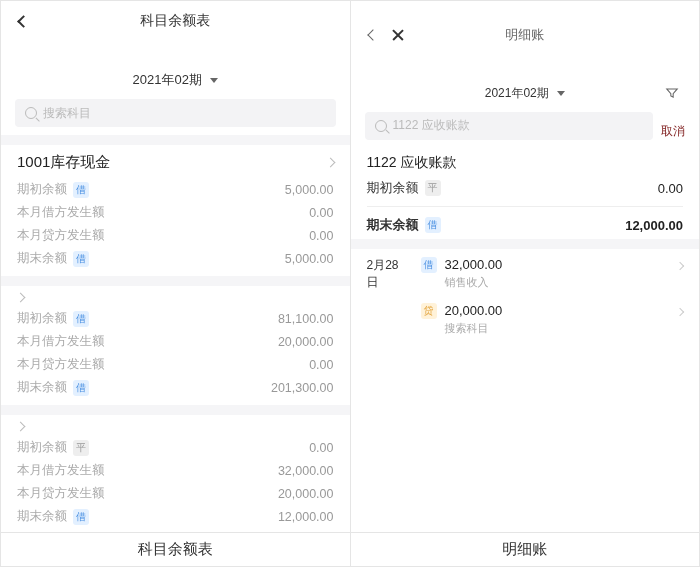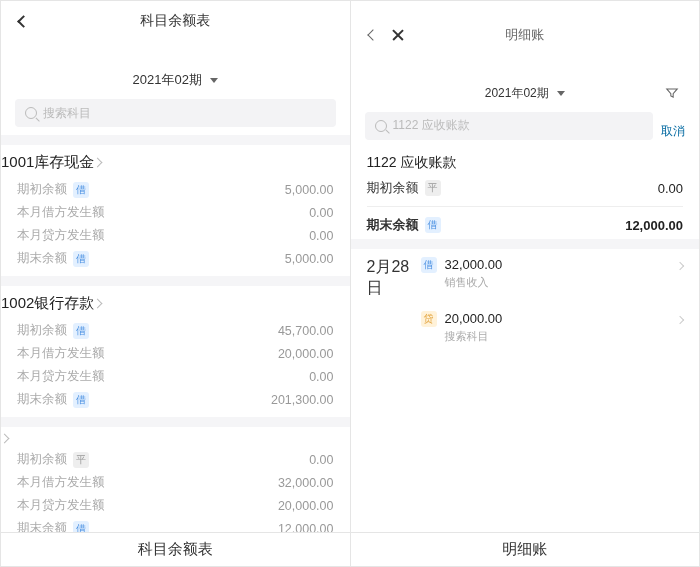--- a/index.html
+++ b/index.html
@@ -63,30 +63,30 @@
     }
     .filter-icon svg { display:block; }
     .search-wrap { padding: 4px 14px 8px; display:flex; align-items:center; gap:8px; }
     .search-box {
       flex:1; display:flex; align-items:center; gap:6px;
       background:#f3f3f5; border-radius:4px; height:28px; padding:0 10px;
       color:#bbb; font-size:12px;
     }
     .search-box .mag { width:12px; height:12px; border:1.4px solid #bbb; border-radius:50%; position:relative; }
     .search-box .mag::after { content:""; position:absolute; width:5px; height:1.4px; background:#bbb; right:-4px; bottom:-2px; transform:rotate(45deg); }
-    .cancel-txt { color:#0369a1; font-size:12px; white-space:nowrap;margin-top:12px; }
+    .cancel-txt { color:#7f1d1d; font-size:12px; white-space:nowrap;margin-top:12px; }
 
     .scroll { flex:1; overflow-y:auto; }
     .scroll::-webkit-scrollbar { width:0; }
 
     .gap { height:10px; background:#f5f5f7; }
 
     .acct-header {
-      display:flex; align-items:center; 
-      padding: 8px 0 6px; font-size:15px; color:#222; font-weight:500;
+      display:flex; align-items:center; justify-content:space-between;
+      padding: 8px 16px 6px; font-size:15px; color:#222; font-weight:500;
     }
     .row {
       display:flex; align-items:center; justify-content:space-between;
       padding: 3px 16px; font-size:12.5px;
     }
     .row .label { display:flex; align-items:center; gap:6px; color:#aaa; }
     .row .value { color:#999; }
     .badge {
       display:inline-flex; align-items:center; justify-content:center;
       min-width:16px; height:16px; border-radius:3px;
@@ -102,21 +102,21 @@
       display:flex; align-items:center; justify-content:space-between;
       padding: 5px 16px; font-size:13px; color:#222;
     }
     .detail-row .lbl { display:flex; align-items:center; gap:6px; color:#333; }
     .sep { height:1px; background:#eee; margin: 4px 16px; }
 
     .entry-block { padding: 8px 16px 4px; }
     .entry {
       display:flex; align-items:flex-start; gap:10px;
     }
-    .entry-date { font-size:16px; color:#333; width:44px; flex:none; }
+    .entry-date { font-size:12px; color:#333; width:44px; flex:none; }
     .entry-body { flex:1; display:flex; align-items:flex-start; gap:8px; }
     .entry-text { flex:1; }
     .entry-amt { font-size:13px; color:#222; font-weight:500; }
     .entry-desc { font-size:11px; color:#aaa; margin-top:3px; }
     .entry + .entry { margin-top:12px; }
 
     .captions {
       display:flex; height:34px; border:1px solid #e5e5e5; border-top:none;
     }
     .captions div {
@@ -175,29 +175,28 @@
         </div>
         <div class="row">
           <span class="label">
             <span>期末余额</span>
             <span class="badge debit">借</span>
           </span>
           <span class="value">5,000.00</span>
         </div>
         <div class="gap" style="margin-top: 6px;"></div>
         <div class="acct-header">
-          <span>1002银行存款</span>
           <span class="chevron right-dir"></span>
         </div>
         <div class="row">
           <span class="label">
             <span>期初余额</span>
             <span class="badge debit">借</span>
           </span>
-          <span class="value">45,700.00</span>
+          <span class="value">81,100.00</span>
         </div>
         <div class="row">
           <span class="label">
             <span>本月借方发生额</span>
           </span>
           <span class="value">20,000.00</span>
         </div>
         <div class="row">
           <span class="label">
             <span>本月贷方发生额</span>

